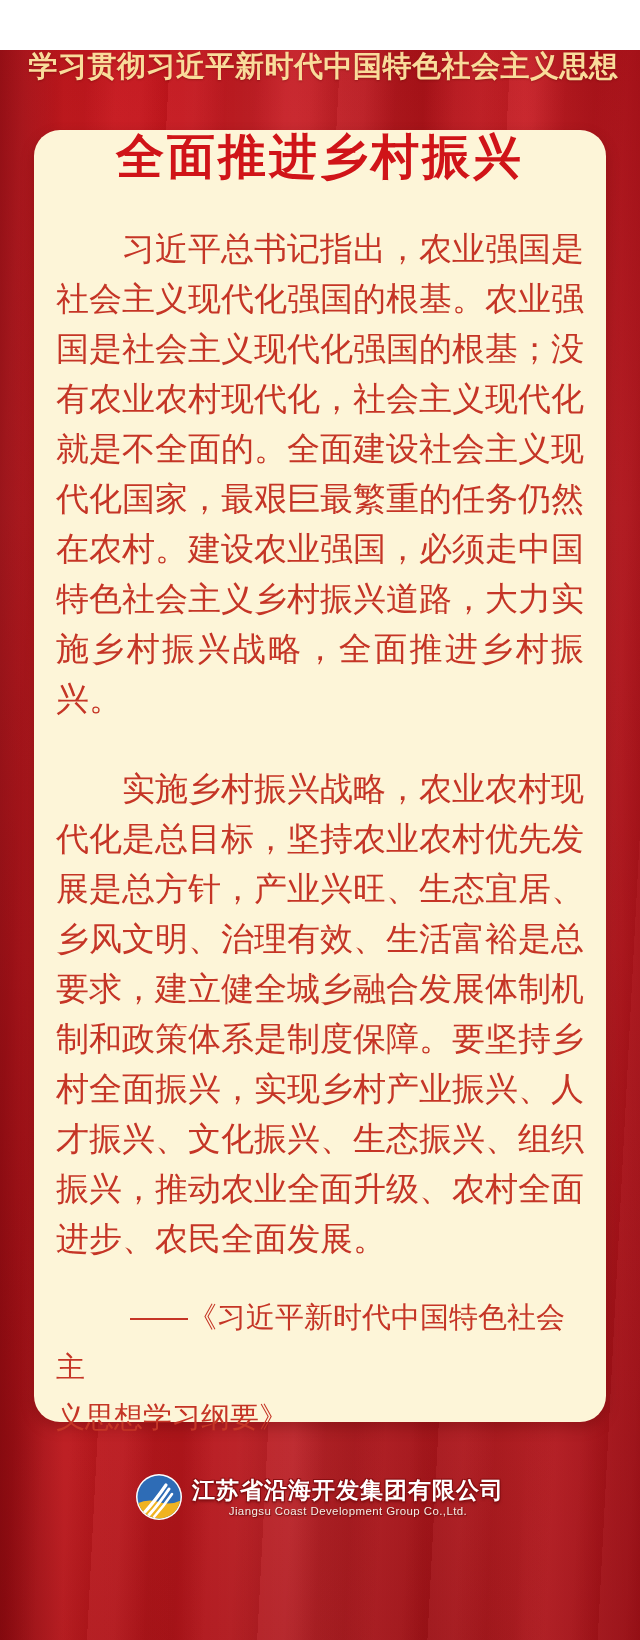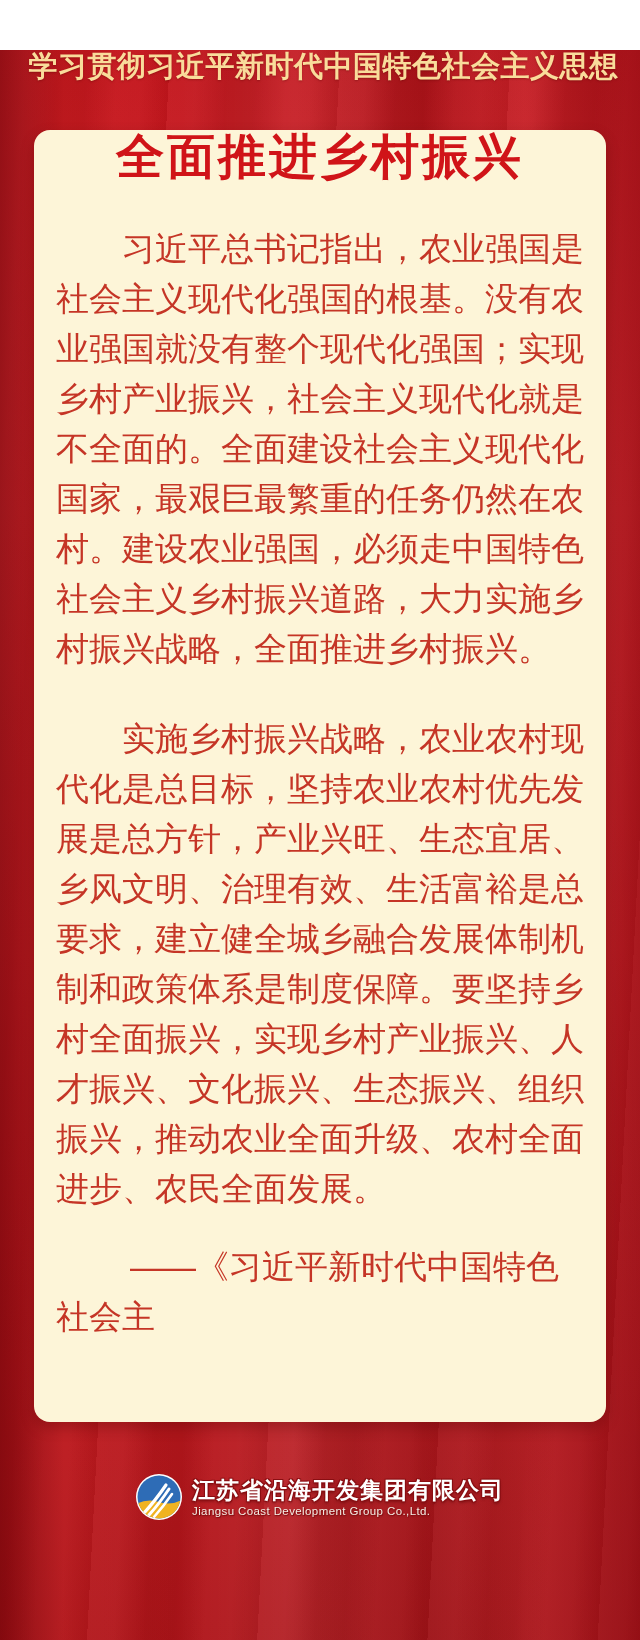--- a/index.html
+++ b/index.html
@@ -44,21 +44,21 @@
     letter-spacing: 16px;
     text-indent: 16px;
     color: #f9dc9b;
     text-shadow: 0 1px 2px rgba(90,0,0,0.35);
   }
   .card {
     width: 572px;
     height: 1292px;
     margin: 44px auto 0 auto;
     background: #fdf5d8;
-    border-radius: 16px;
+    border-radius: 26px;
     padding: 0 22px;
     box-shadow: 0 6px 14px rgba(80,0,0,0.30);
   }
   .card-title {
     margin-top: 48px;
     text-align: center;
     font-size: 48px;
     line-height: 54px;
     font-weight: bold;
     letter-spacing: 3px;
@@ -68,34 +68,34 @@
     margin-top: 40px;
     font-size: 33px;
     line-height: 50px;
     text-align: justify;
     text-indent: 2em;
     color: #c53526;
   }
   .para + .para { }
   .attribution {
     margin-top: 28px;
-    font-size: 33px;
+    font-size: 29px;
     line-height: 50px;
     color: #c53526;
   }
   .attribution-line1 { text-indent: 74px; }
   .footer {
     margin-top: 52px;
     display: flex;
     justify-content: center;
     align-items: center;
     gap: 10px;
   }
   .logo { display: inline-flex; width: 46px; height: 46px; }
-  .footer-text { text-align: left; }
+  .footer-text { text-align: center; }
   .company-cn {
     font-size: 23px;
     line-height: 26px;
     font-weight: bold;
     letter-spacing: 1px;
     color: #ffffff;
     text-shadow:
       1px 1px 0 #8a0e12, -1px 1px 0 #8a0e12,
       1px -1px 0 #8a0e12, -1px -1px 0 #8a0e12,
       0 2px 3px rgba(70,0,0,0.55);
@@ -114,24 +114,25 @@
 <body>
 
 <div class="poster">
 
   <div class="header">
     <div class="header-line1">学习贯彻习近平新时代中国特色社会主义思想</div>
   </div>
 
   <div class="card">
     <h1 class="card-title">全面推进乡村振兴</h1>
-    <p class="para">习近平总书记指出，农业强国是社会主义现代化强国的根基。没有农业强国就没有整个现代化强国；实现乡村产业振兴，社会主义现代化就是不全面的。全面建设社会主义现代化国家，最艰巨最繁重的任务仍然在农村。建设农业强国，必须走中国特色社会主义乡村振兴道路，大力实施乡村振兴战略，全面推进乡村振兴。</p>
+    <p class="para">习近平总书记指出，农业强国是社会主义现代化强国的根基。农业强国是社会主义现代化强国的根基；没有农业农村现代化，社会主义现代化就是不全面的。全面建设社会主义现代化国家，最艰巨最繁重的任务仍然在农村。建设农业强国，必须走中国特色社会主义乡村振兴道路，大力实施乡村振兴战略，全面推进乡村振兴。</p>
     <p class="para">实施乡村振兴战略，农业农村现代化是总目标，坚持农业农村优先发展是总方针，产业兴旺、生态宜居、乡风文明、治理有效、生活富裕是总要求，建立健全城乡融合发展体制机制和政策体系是制度保障。要坚持乡村全面振兴，实现乡村产业振兴、人才振兴、文化振兴、生态振兴、组织振兴，推动农业全面升级、农村全面进步、农民全面发展。</p>
     <div class="attribution">
       <div class="attribution-line1">——《习近平新时代中国特色社会主</div>
+      <div class="attribution-line2">义思想学习纲要》</div>
     </div>
   </div>
 
   <div class="footer">
     <span class="logo">
       <svg width="46" height="46" viewBox="0 0 46 46" xmlns="http://www.w3.org/2000/svg">
         <defs>
           <clipPath id="logoClip">
               <circle cx="23" cy="23" r="21.5"></circle>
             </clipPath>

